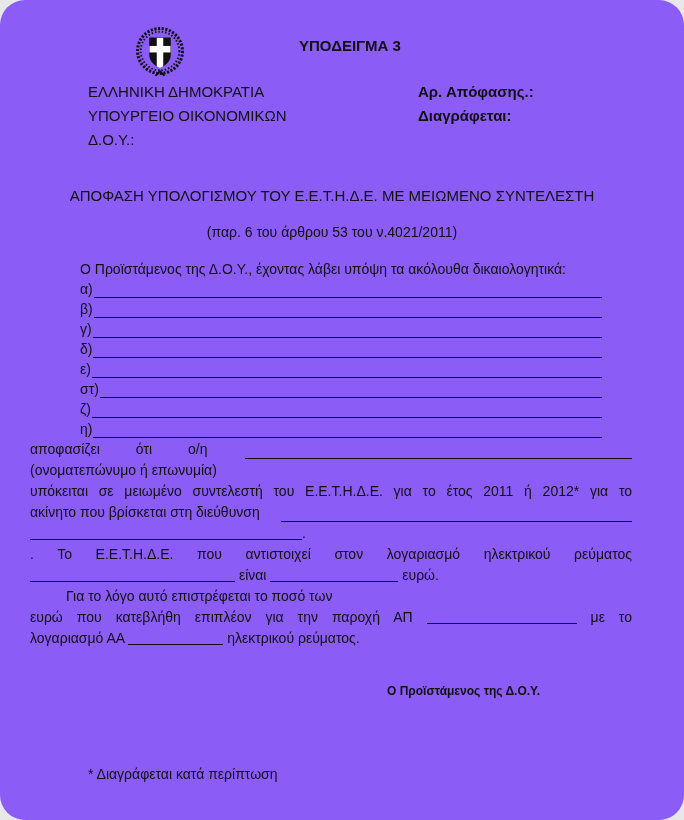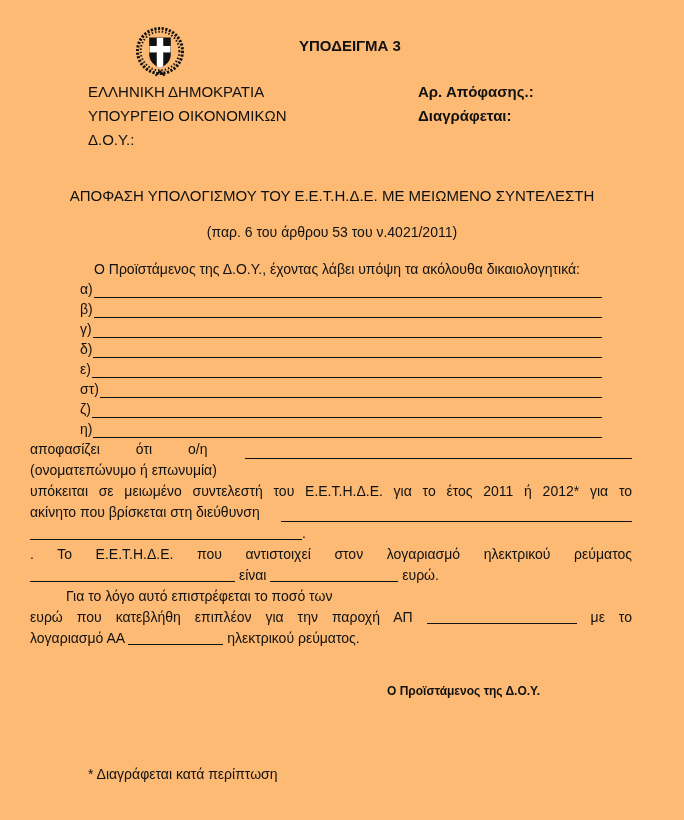--- a/index.html
+++ b/index.html
@@ -1,30 +1,30 @@
 <!DOCTYPE html>
 <html><head>
 <meta charset="utf-8">
 <style>
   html,body{margin:0;padding:0;background:#e8e8e8;}
   .page{
-    position:relative;width:684px;height:820px;background:#fdba74;
+    position:relative;width:684px;height:820px;background:#8b5cf6;
     font-family:"Liberation Sans","DejaVu Sans",sans-serif;color:#111;
-    overflow:hidden;margin:0 auto;
+    overflow:hidden;margin:0 auto;border-radius:25px;
   }
   .abs{position:absolute;}
   
   .tpl-label{left:250px;top:37px;width:200px;text-align:center;font-size:15px;font-weight:bold;}
   .emblem{left:133px;top:23px;width:54px;height:56px;}
   .hleft{left:88px;top:80px;font-size:15px;line-height:24px;}
   .hright{left:418px;top:80px;font-size:15px;line-height:24px;font-weight:bold;}
   
   .title{left:30px;top:187px;width:604px;text-align:center;font-size:15px;font-weight:normal;}
   .subtitle{left:30px;top:224px;width:604px;text-align:center;font-size:14px;}
-  .intro{left:94px;top:261px;font-size:14px;}
+  .intro{left:80px;top:261px;font-size:14px;}
   
   .list{left:30px;top:280px;width:572px;font-size:14px;}
   .lrow{display:flex;height:20px;line-height:18px;padding-left:50px;}
   .fblank{flex:1;align-self:flex-end;height:0;border-bottom:1.4px solid #111;margin-bottom:2px;margin-left:1px;}
   
   .body{left:30px;top:440px;width:602px;font-size:14px;}
   .row{height:21px;line-height:19px;}
   .frow{display:flex;}
   .jline{text-align:justify;text-align-last:justify;}
   .iblank{display:inline-block;height:12px;border-bottom:1.4px solid #111;margin-bottom:-2px;}

